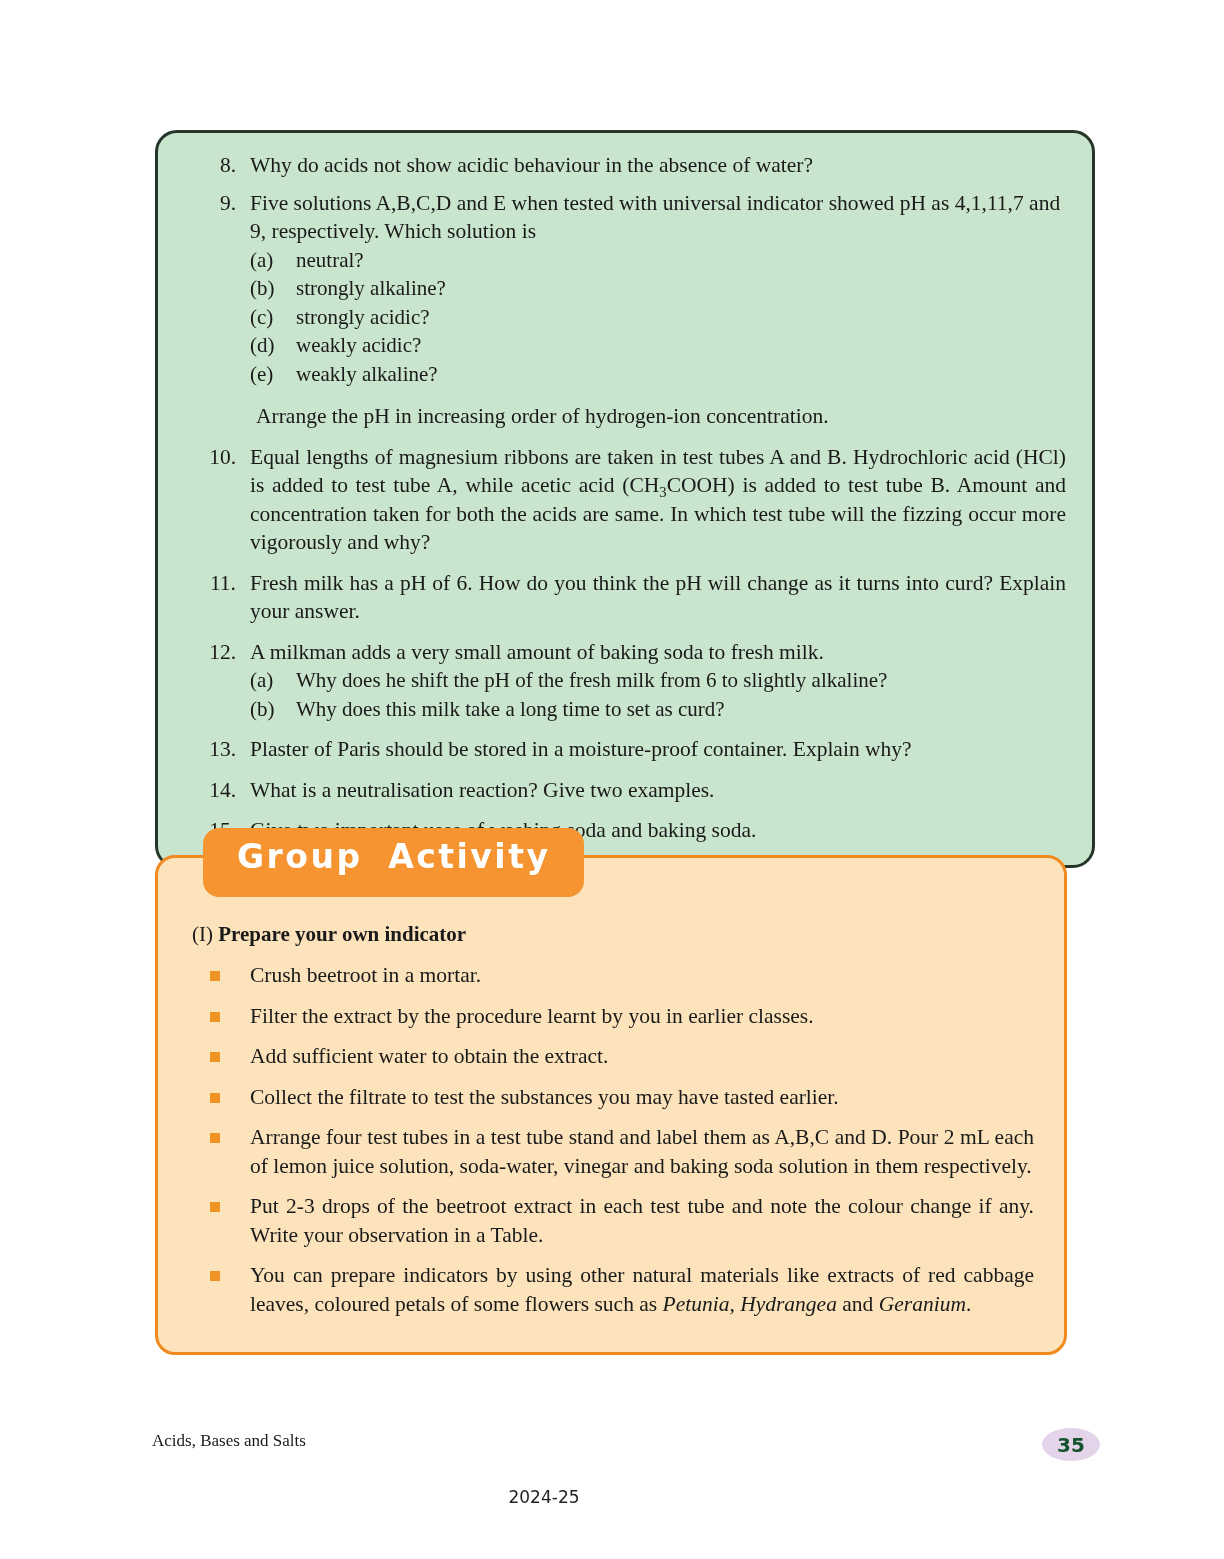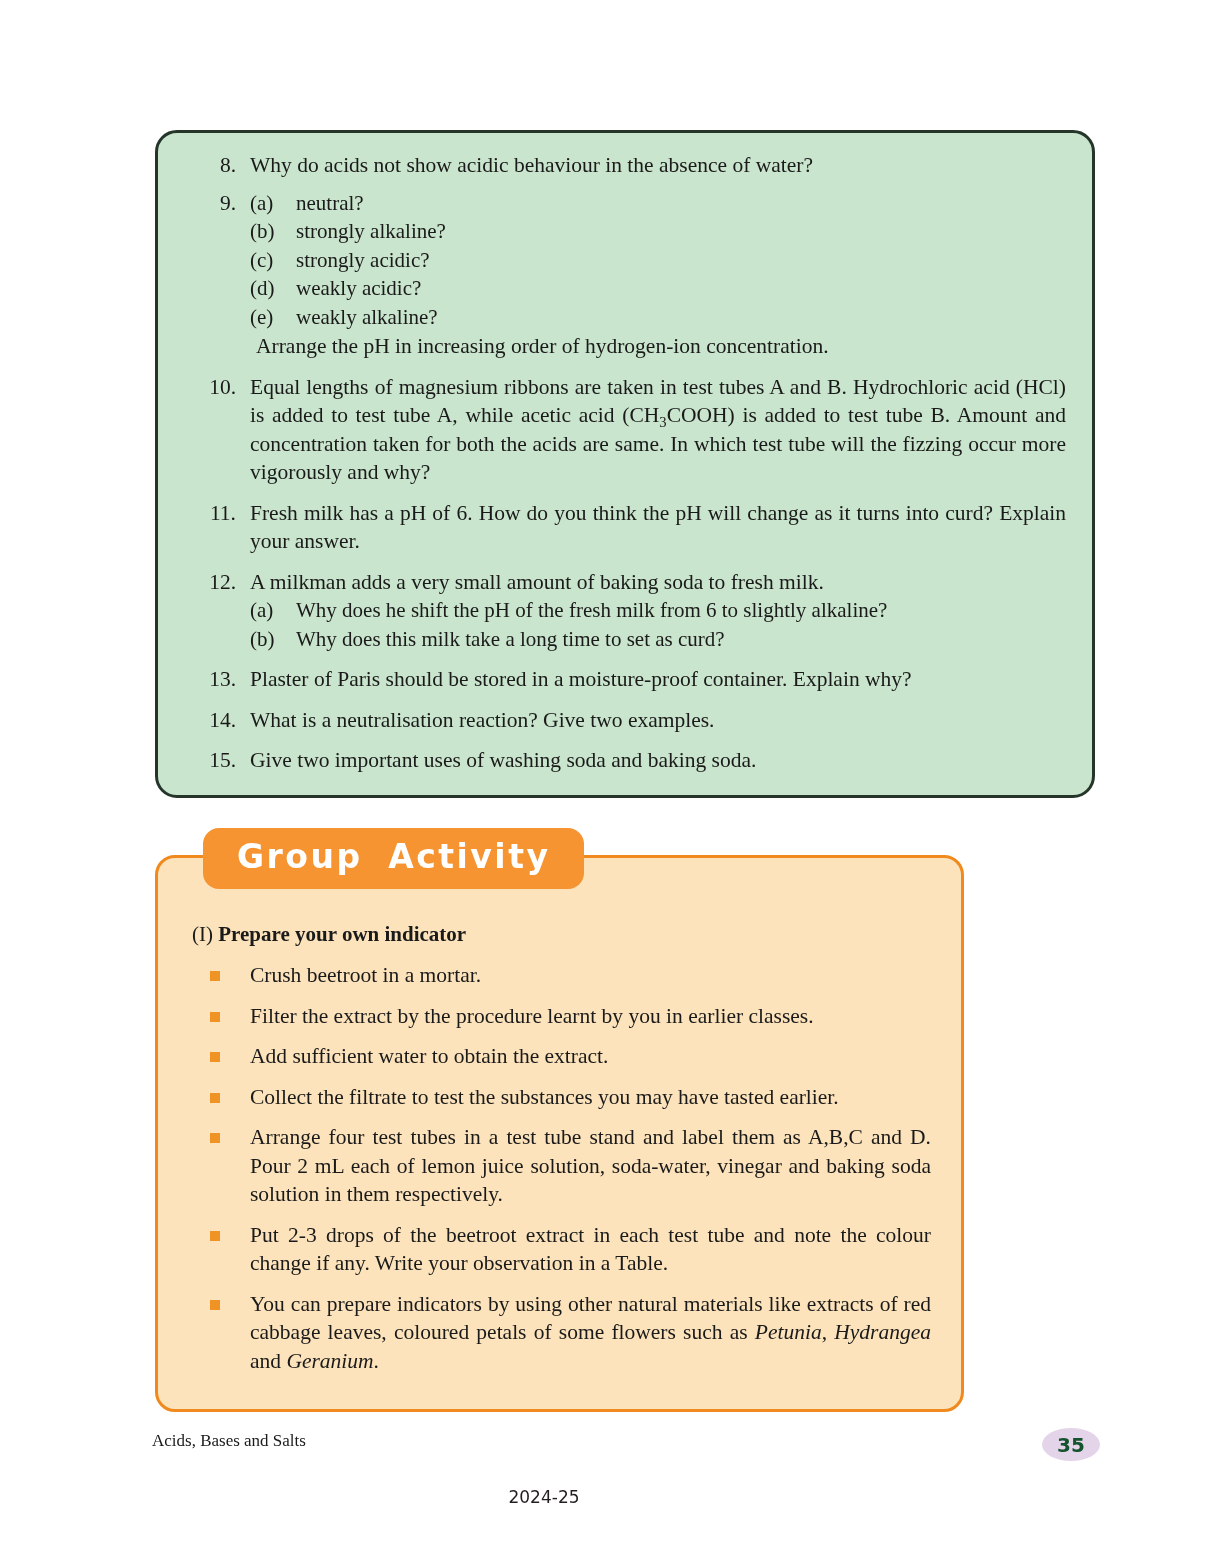--- a/index.html
+++ b/index.html
@@ -67,47 +67,47 @@
   }
   .sub-text {
     flex: 1 1 auto;
     font-size: 21px;
     line-height: 27.5px;
   }
   .q-trailing {
     font-size: 21.5px;
     line-height: 28.5px;
     padding-left: 6px;
-    margin-top: 1px;
+    margin-top: 14px;
   }
   sub { font-size: 0.68em; vertical-align: sub; line-height: 0; }
 
   
   .activity-wrap {
     position: absolute;
     left: 155px;
     top: 855px;
     width: 940px;
   }
   .activity-box {
     box-sizing: border-box;
-    width: 809px;
+    width: 912px;
     background: #fce3bb;
     border: 3px solid #f08a1e;
     border-radius: 20px;
     padding: 62px 30px 34px 34px;
   }
   .activity-banner {
     position: absolute;
     left: 48px;
     top: -27px;
     background: #f59430;
     color: #ffffff;
     border-radius: 16px;
-    padding: 9px 34px 12px 34px;
+    padding: 9px 34px 20px 34px;
     font-family: "DejaVu Sans", sans-serif;
     font-weight: bold;
     font-size: 33px;
     letter-spacing: 2.5px;
     line-height: 40px;
     z-index: 5;
     white-space: nowrap;
   }
   .activity-banner .gap { letter-spacing: 14px; }
 
@@ -189,20 +189,21 @@
 <div class="questions-box">
 
   <div class="q-row">
     <div class="q-num">8.</div>
     <div class="q-text nojustify">Why do acids not show acidic behaviour in the absence of water?</div>
   </div>
 
   <div class="q-row">
     <div class="q-num">9.</div>
     <div style="flex:1 1 auto;">
+      <div class="q-text nojustify">Five solutions A,B,C,D and E when tested with universal indicator showed pH as 4,1,11,7 and 9, respectively. Which solution is</div>
       <div class="sub-row">
         <div class="sub-label">(a)</div>
         <div class="sub-text">neutral?</div>
       </div>
       <div class="sub-row">
         <div class="sub-label">(b)</div>
         <div class="sub-text">strongly alkaline?</div>
       </div>
       <div class="sub-row">
         <div class="sub-label">(c)</div>

